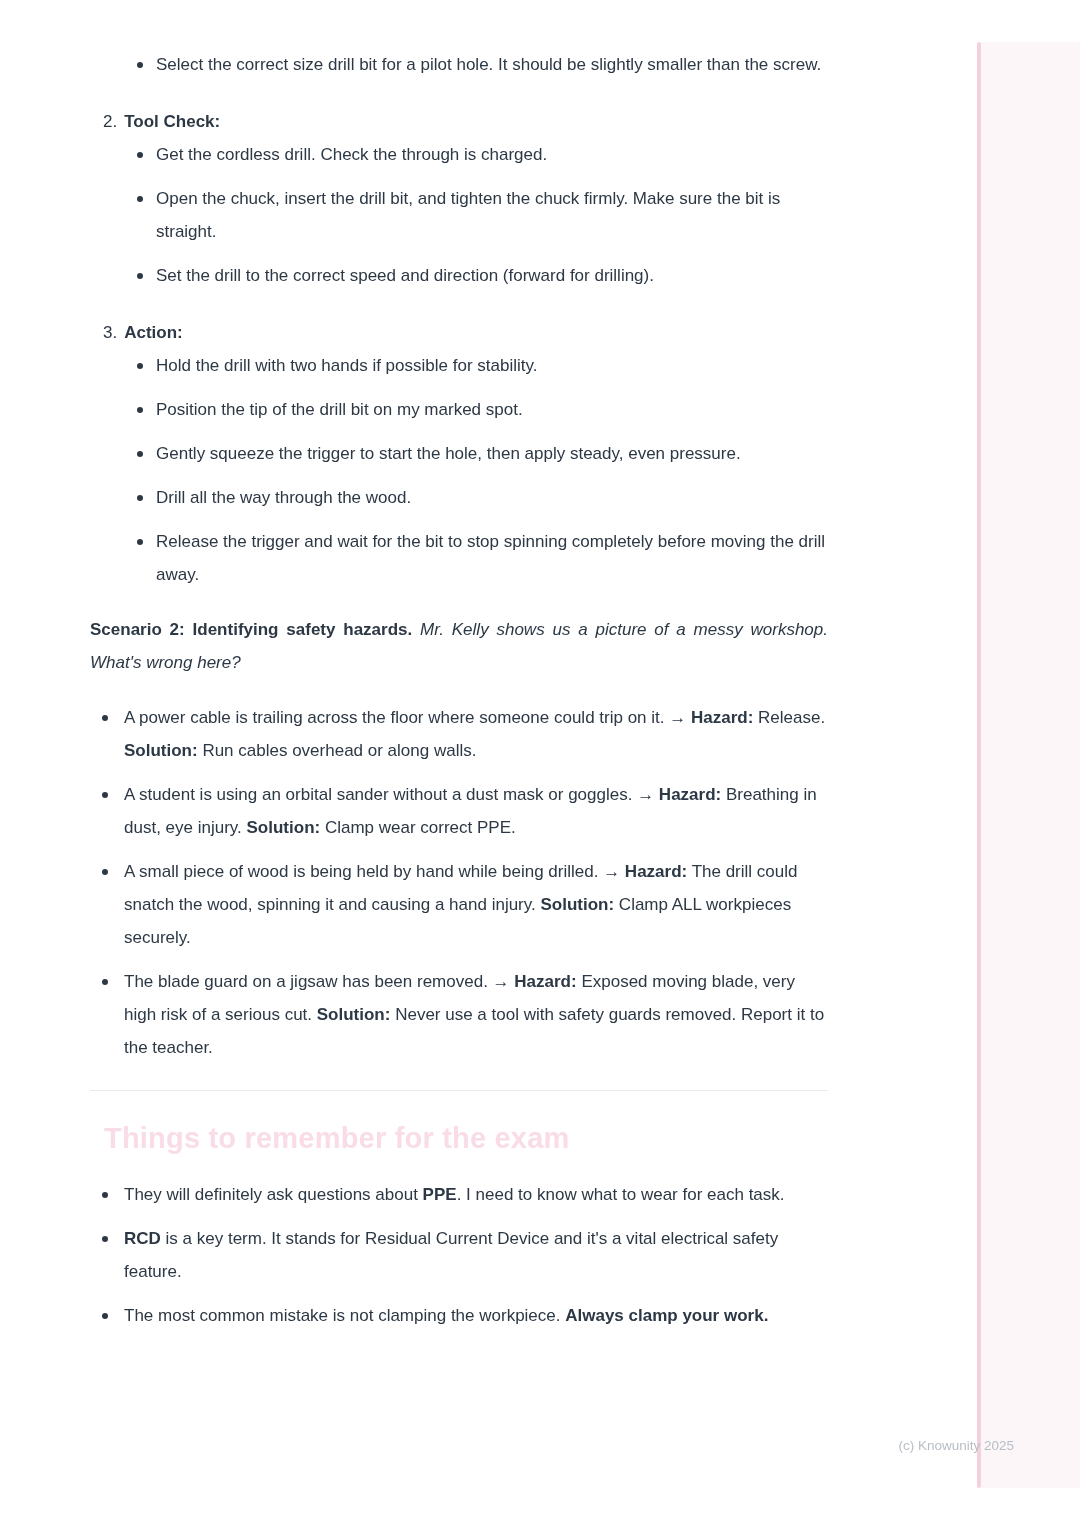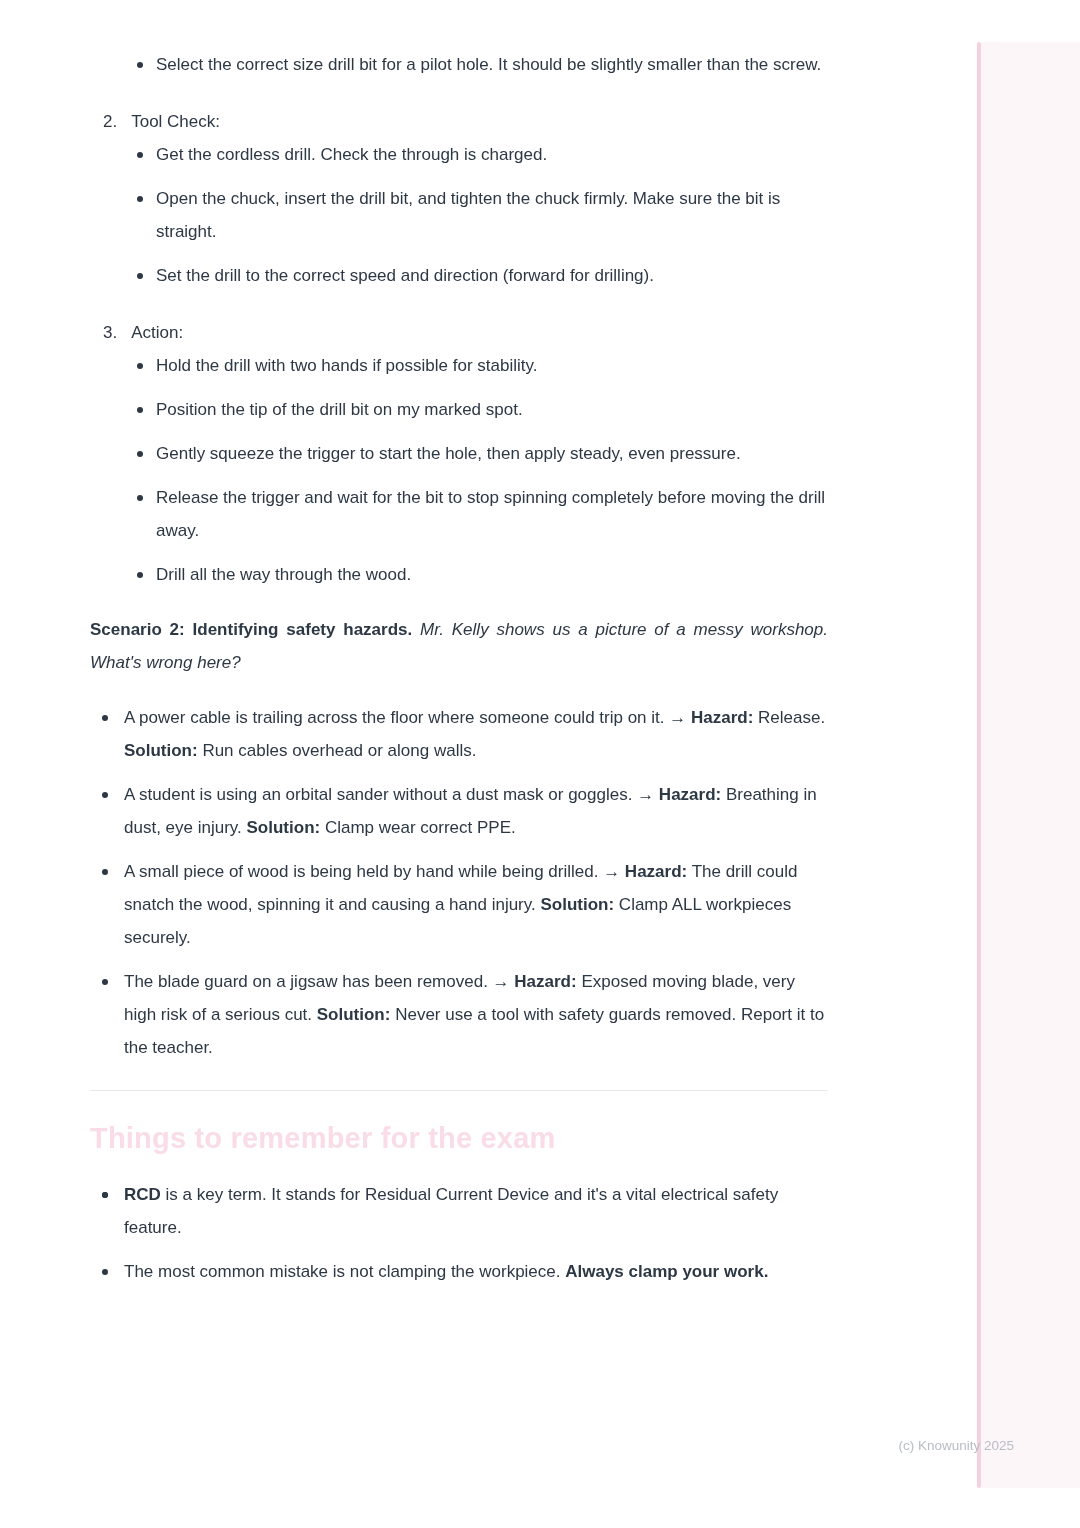--- a/index.html
+++ b/index.html
@@ -58,21 +58,21 @@
   
   ul.lvl1 li { padding-left: 34px; }
   ul.lvl1 .dot { left: 12px; }
 
   .numitem {
     display: flex;
     margin-top: 24px;
     padding-left: 13px;
   }
   .numitem .num { margin-right: 7px; }
-  .numitem .numlabel { font-weight: 400; margin-left: 7px; }
+  .numitem .numlabel { font-weight: 700; }
 
   b { font-weight: 700; }
   i { font-style: italic; }
 
   .scenario {
     margin-top: 22px;
     margin-bottom: 22px;
     text-align: justify;
   }
   .scenario b { font-weight: 700; }
@@ -83,20 +83,21 @@
     margin-top: 26px;
   }
   .exam-heading {
     margin-top: 28px;
     margin-bottom: 20px;
     font-size: 29px;
     line-height: 39px;
     font-weight: 700;
     color: #f9dce7;
     letter-spacing: 0.2px;
+    margin-left: 14px;
   }
   .watermark {
     position: absolute;
     top: 1438px;
     right: 66px;
     font-size: 13.5px;
     line-height: 16px;
     color: #b8bec5;
     z-index: 2;
     margin-left: 28px;
@@ -148,26 +149,26 @@
     <li>
       <span class="dot"></span>
       <span>Position the tip of the drill bit on my marked spot.</span>
     </li>
     <li>
       <span class="dot"></span>
       <span>Gently squeeze the trigger to start the hole, then apply steady, even pressure.</span>
     </li>
     <li>
       <span class="dot"></span>
+      <span>Drill all the way through the wood.</span>
+    </li>
+    <li>
+      <span class="dot"></span>
       <span>Release the trigger and wait for the bit to stop spinning completely before moving the drill away.</span>
     </li>
-    <li>
-      <span class="dot"></span>
-      <span>Drill all the way through the wood.</span>
-    </li>
   </ul>
 
   <p class="scenario"><b>Scenario 2: Identifying safety hazards.</b><i> Mr. Kelly shows us a picture of a messy workshop. What's wrong here?</i></p>
 
   <ul class="lvl1">
     <li>
       <span class="dot"></span>
       <span><span>A power cable is trailing across the floor where someone could trip on it. → </span><b>Hazard:</b><span> Release. </span><b>Solution:</b><span> Run cables overhead or along walls.</span></span>
     </li>
     <li>
@@ -184,20 +185,21 @@
     </li>
   </ul>
 
   <hr class="divider">
 
   <h2 class="exam-heading">Things to remember for the exam</h2>
 
   <ul class="lvl1">
     <li>
       <span class="dot"></span>
+      <span><span>They will definitely ask questions about </span><b>PPE</b><span>. I need to know what to wear for each task.</span></span>
     </li>
     <li>
       <span class="dot"></span>
       <span><b>RCD</b><span> is a key term. It stands for Residual Current Device and it's a vital electrical safety feature.</span></span>
     </li>
     <li>
       <span class="dot"></span>
       <span><span>The most common mistake is not clamping the workpiece. </span><b>Always clamp your work.</b></span>
     </li>
   </ul>

